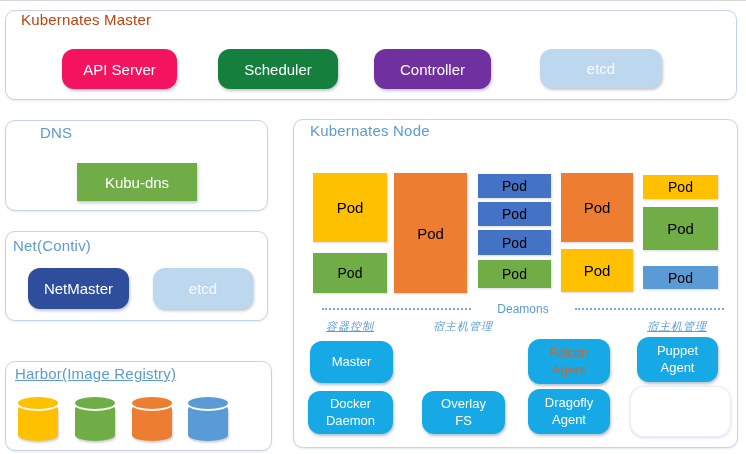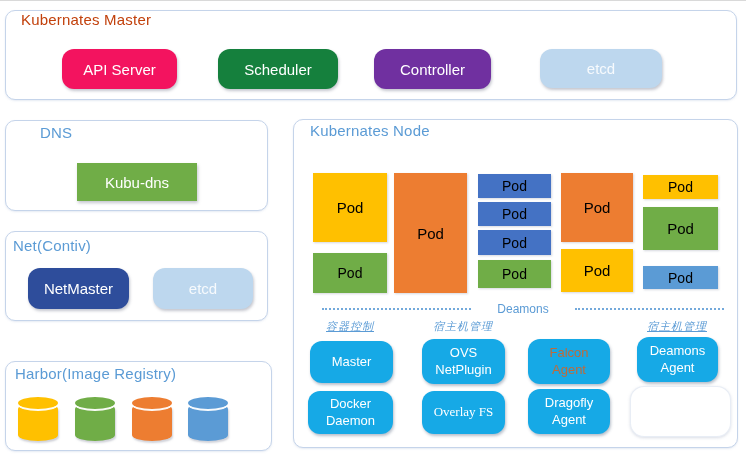--- a/index.html
+++ b/index.html
@@ -14,21 +14,21 @@
   .panel-master{left:5px;top:9px;width:732px;height:90px;}
   .panel-dns{left:5px;top:119px;width:263px;height:91px;}
   .panel-net{left:5px;top:230px;width:263px;height:90px;}
   .panel-harbor{left:5px;top:360px;width:267px;height:90px;}
   .panel-node{left:293px;top:118px;width:445px;height:329px;}
   
   .ptitle{position:absolute;font-size:15px;letter-spacing:.2px;}
   .t-master{left:21px;top:10px;}
   .t-dns{left:40px;top:123px;}
   .t-net{left:13px;top:236px;}
-  .t-harbor{left:15px;top:364px;}
+  .t-harbor{left:15px;top:364px;text-decoration:underline;}
   .t-node{left:310px;top:121px;}
   
   .btn{position:absolute;border-radius:12px;display:flex;align-items:center;justify-content:center;
        font-size:15px;box-shadow:1px 2px 3px rgba(110,115,135,.40);}
   .btn-api{left:62px;top:48px;width:115px;height:40px;}
   .btn-sched{left:218px;top:48px;width:120px;height:40px;}
   .btn-ctrl{left:374px;top:48px;width:117px;height:40px;}
   .btn-etcd-master{left:540px;top:48px;width:122px;height:39px;}
   .btn-kubudns{left:77px;top:162px;width:120px;height:38px;border-radius:0;}
   .btn-netmaster{left:28px;top:267px;width:101px;height:41px;text-align:right;}
@@ -141,21 +141,20 @@
     <span class="dotline"></span>
     <span class="divider-label">Deamons</span>
     <span class="dotline"></span>
   </div>
 
   <div class="cat cat-1" style="color: rgb(91, 155, 213); text-decoration: underline;">容器控制</div>
   <div class="cat cat-2" style="color: rgb(91, 155, 213);">宿主机管理</div>
   <div class="cat cat-4" style="color: rgb(91, 155, 213); text-decoration: underline;">宿主机管理</div>
 
   <div class="daemon daemon-1" style="background: rgb(22, 169, 230); color: rgb(255, 255, 255);">Master</div>
-  <div class="daemon daemon-2" style="background: rgb(22, 169, 230); color: rgb(255, 255, 255);">OVS NetPlugin</div>
   <div class="daemon daemon-3" style="background: rgb(22, 169, 230); color: rgb(191, 106, 58);">Falcon Agent</div>
-  <div class="daemon daemon-4" style="background: rgb(22, 169, 230); color: rgb(255, 255, 255);">Deamons Agent</div>
+  <div class="daemon daemon-4" style="background: rgb(22, 169, 230); color: rgb(255, 255, 255);">Puppet Agent</div>
   <div class="daemon daemon-5" style="background: rgb(22, 169, 230); color: rgb(255, 255, 255);">Docker Daemon</div>
-  <div class="daemon daemon-6" style="background: rgb(22, 169, 230); color: rgb(255, 255, 255); font-family: Liberation Serif, serif;">Overlay FS</div>
+  <div class="daemon daemon-6" style="background: rgb(22, 169, 230); color: rgb(255, 255, 255);">Overlay FS</div>
   <div class="daemon daemon-7" style="background: rgb(22, 169, 230); color: rgb(255, 255, 255);">Dragofly Agent</div>
   <div class="daemon-ghost"></div>
 
 </div>
 
 </body></html>

